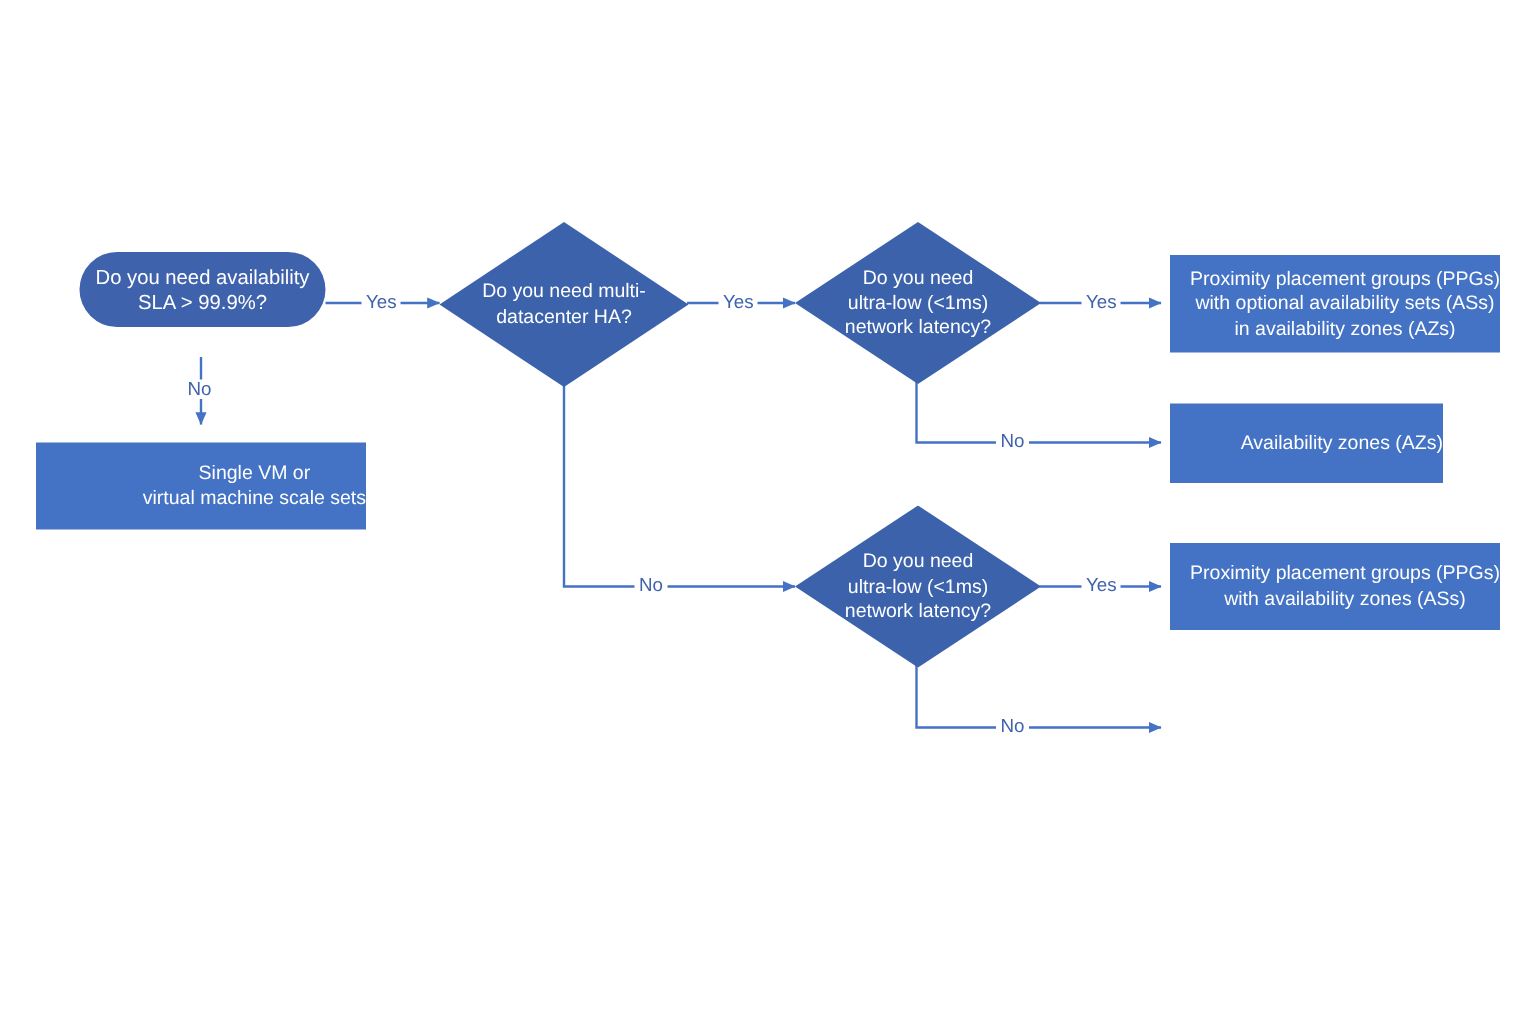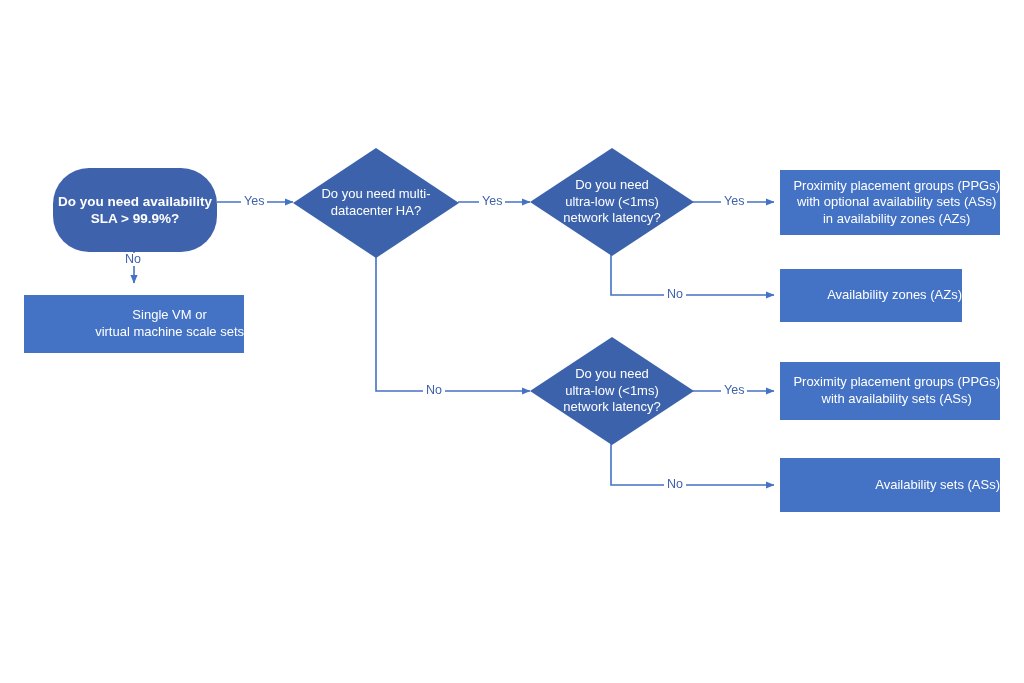--- a/index.html
+++ b/index.html
@@ -92,21 +92,21 @@
 
     <path d="M693,202 L774,202" stroke="#4472C4" stroke-width="1.6" fill="none" marker-end="url(#arrow)"></path>
 
     <path d="M611,253 L611,295 L774,295" stroke="#4472C4" stroke-width="1.6" fill="none" marker-end="url(#arrow)"></path>
 
     <path d="M693,391 L774,391" stroke="#4472C4" stroke-width="1.6" fill="none" marker-end="url(#arrow)"></path>
 
     <path d="M611,442 L611,485 L774,485" stroke="#4472C4" stroke-width="1.6" fill="none" marker-end="url(#arrow)"></path>
   </svg>
 
-  <div class="node node-start" style="left:53px; top:168px; width:164px; height:84px;font-weight:bold;">
+  <div class="node node-start" style="left:53px; top:168px; width:164px; height:50px;">
     <div>
       <div>Do you need availability</div>
       <div>SLA &gt; 99.9%?</div>
     </div>
   </div>
 
   <div class="node node-box" style="left:24px; top:295px; width:220px; height:58px;">
     <div>
       <div>Single VM or</div>
       <div>virtual machine scale sets</div>
@@ -153,27 +153,24 @@
     </div>
   </div>
 
   <div class="node node-box" style="left:780px; top:269px; width:182px; height:53px;">
     <div>Availability zones (AZs)</div>
   </div>
 
   <div class="node node-box" style="left:780px; top:362px; width:220px; height:58px;">
     <div>
       <div>Proximity placement groups (PPGs)</div>
-      <div>with availability sets (ASs)</div>
+      <div>with availability zones (ASs)</div>
     </div>
   </div>
 
-  <div class="node node-box" style="left:780px; top:458px; width:220px; height:54px;">
-    <div>Availability sets (ASs)</div>
-  </div>
 
   <span class="edge-label" style="left:241px; top:195px;">Yes</span>
 
   <span class="edge-label" style="left:122px; top:253px;">No</span>
 
   <span class="edge-label" style="left:479px; top:195px;">Yes</span>
 
   <span class="edge-label" style="left:423px; top:384px;">No</span>
 
   <span class="edge-label" style="left:721px; top:195px;">Yes</span>

